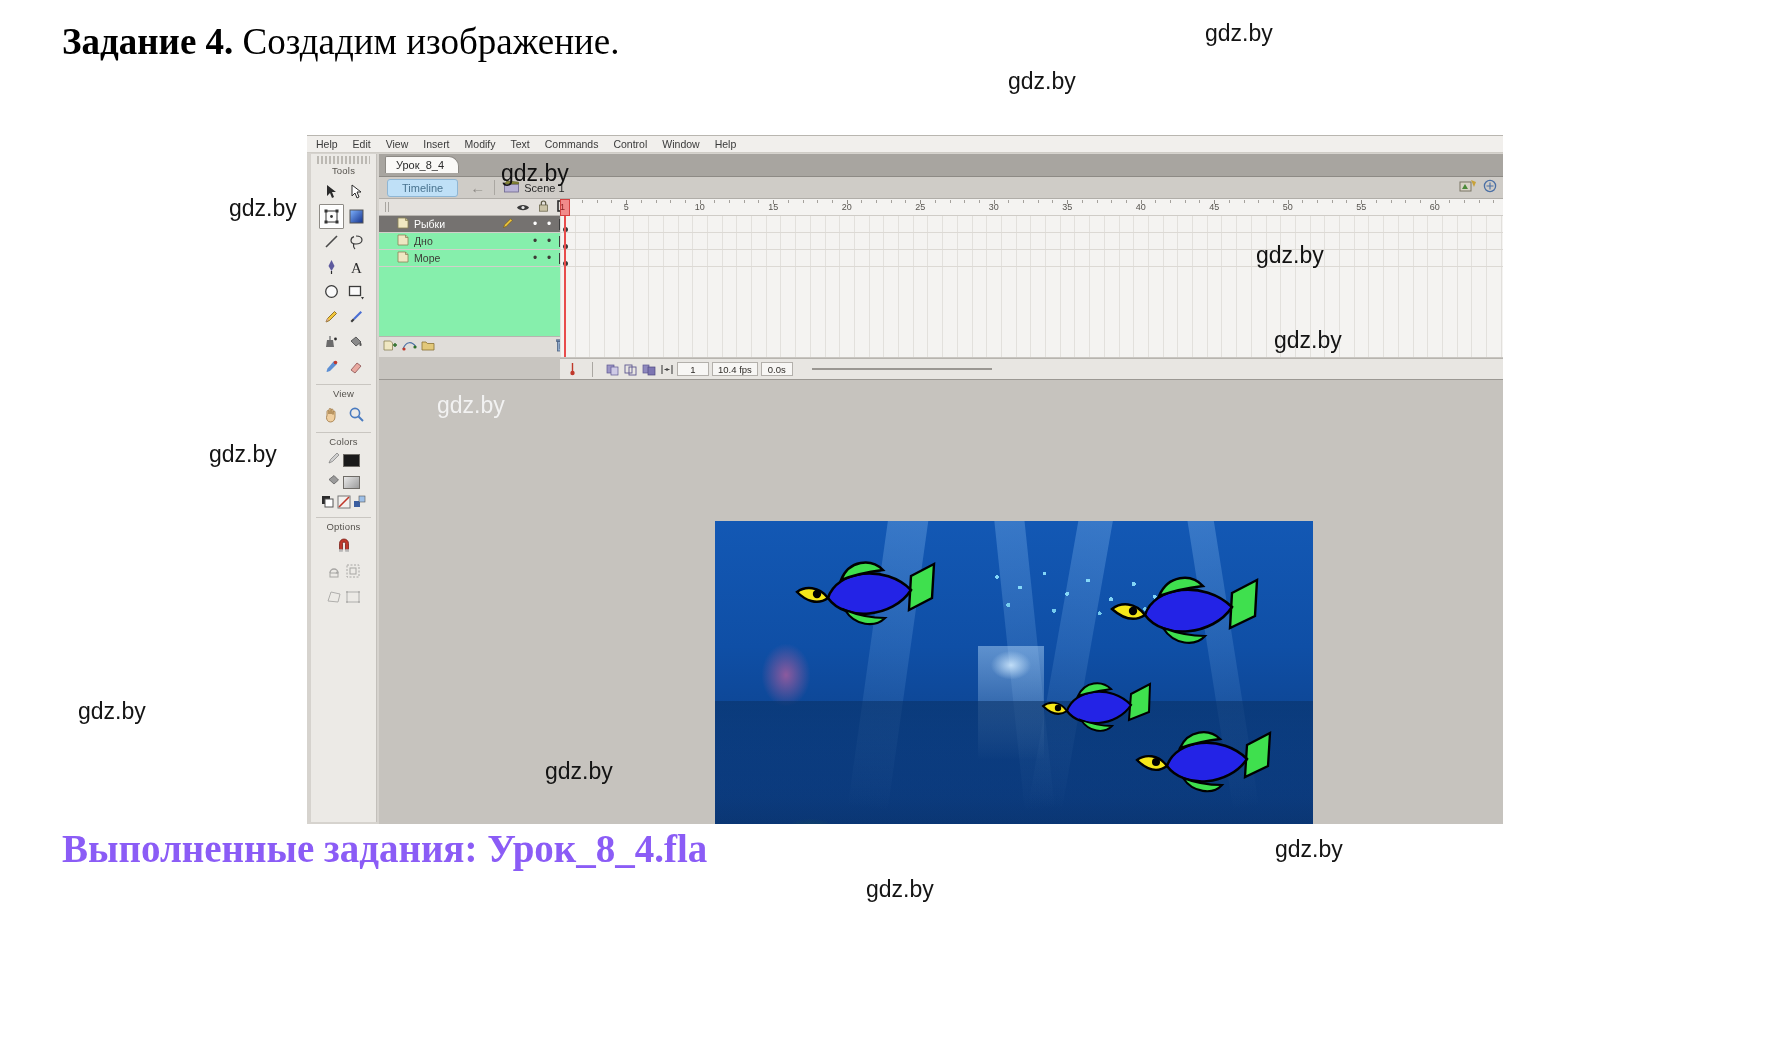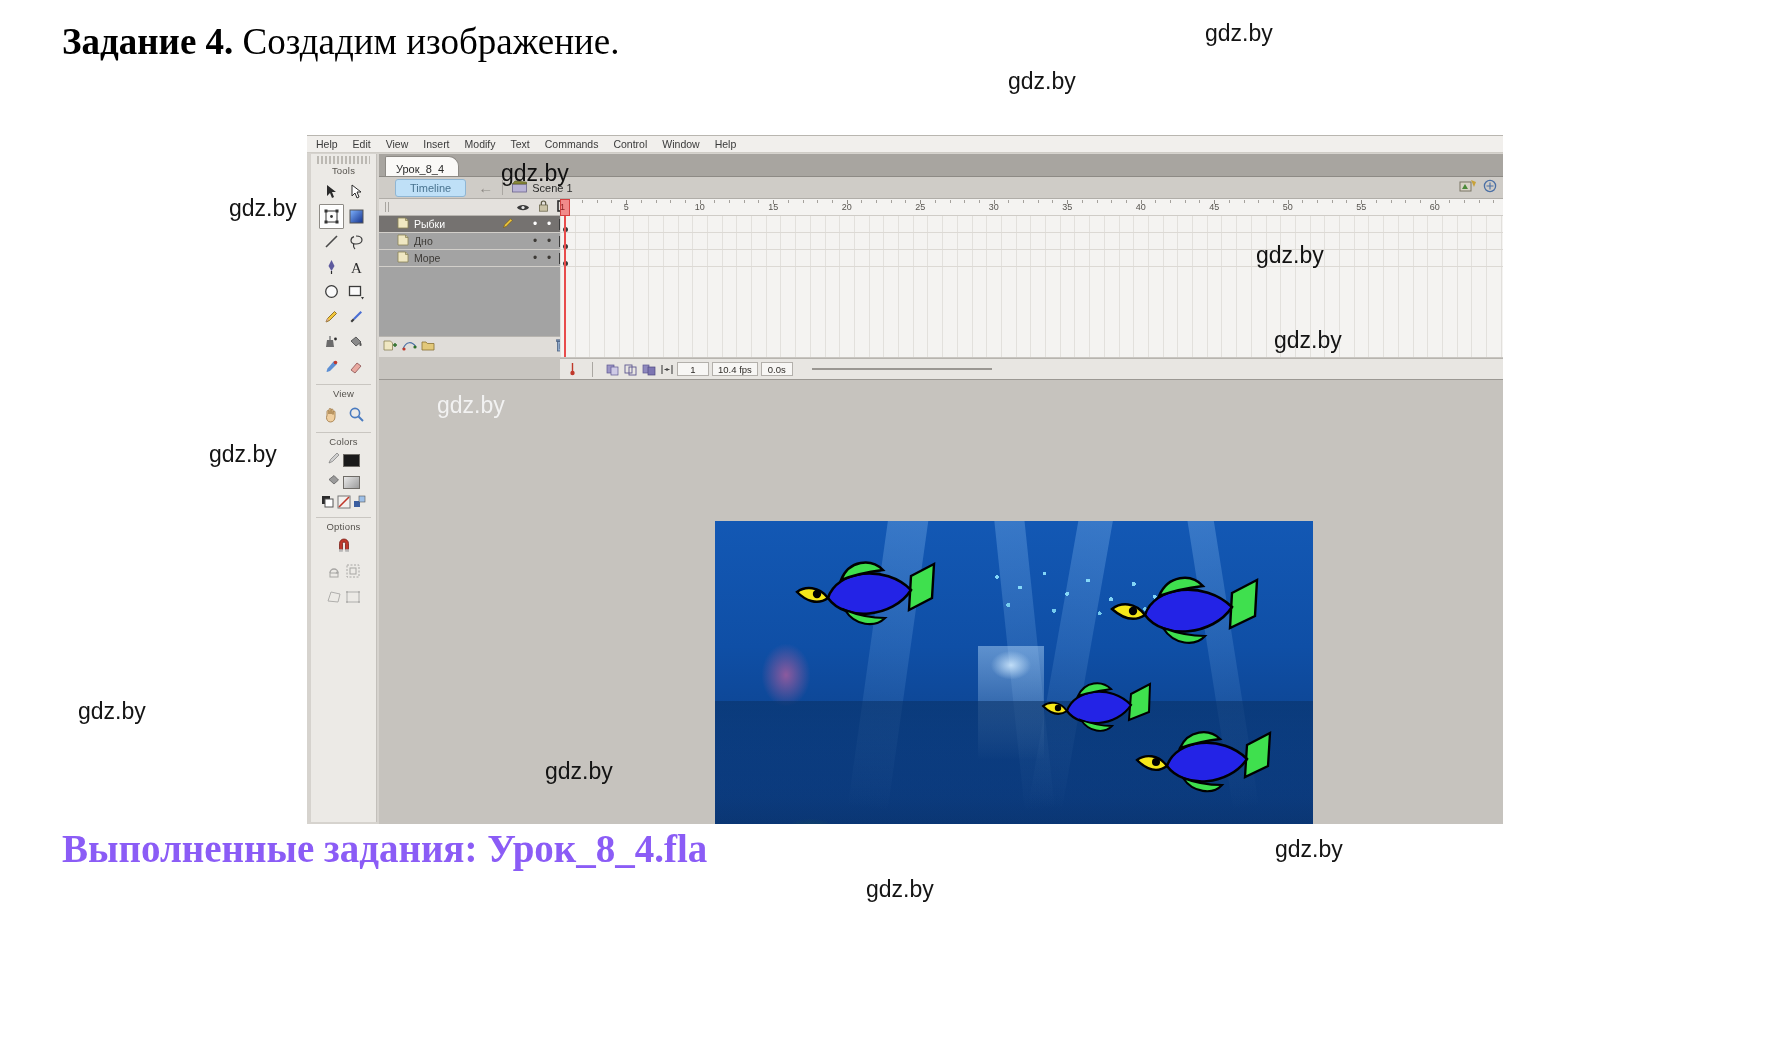--- a/index.html
+++ b/index.html
@@ -105,41 +105,41 @@
     padding:3px 0;
   }
 
   
   .doc-tabstrip {
     position:absolute; left:72px; top:18px; right:0; height:22px;
     background:#a8a5a0;
   }
   .doc-tab {
     position:absolute; left:6px; top:2px;
-    height:24px; padding:0 14px 0 10px;
+    height:17px; padding:0 14px 0 10px;
     background:#faf9f7;
     border:1px solid #8d8a85; border-bottom:none;
     border-radius:2px 10px 0 0;
     display:flex; align-items:center;
     font-size:11px; color:#2a2a2a;
   }
 
   
   .timeline {
     position:absolute; left:72px; top:40px; right:0; height:203px;
     background:#c8c5c0;
     border-top:1px solid #8d8a85;
   }
   .tl-header {
     height:22px; background:#cfccc7;
     display:flex; align-items:center;
     border-bottom:1px solid #b0ada8;
   }
   .tl-tabbtn {
-    margin-left:16px; padding:2px 14px;
+    margin-left:8px; padding:2px 14px;
     background:#bfe0f7; border:1px solid #8fb6d4; border-radius:3px;
     font-size:11px; color:#49738f;
   }
   .tl-backarrow {
     margin-left:12px; color:#8e8b86; font-size:15px; line-height:1;
   }
   .tl-divider {
     width:1px; height:15px; background:#aaa7a2; margin:0 9px;
   }
   .tl-scene {
@@ -147,21 +147,21 @@
     font-size:11px; color:#2b2b2b;
   }
   .tl-right-icons {
     margin-left:auto; display:flex; align-items:center; gap:6px;
     padding-right:6px;
   }
 
   
   .layer-col {
     position:absolute; left:0; top:22px; width:196px; bottom:22px;
-    background:#a3a3a3; border-right:1px solid #a9a6a1;
+    background:#86efac; border-right:1px solid #a9a6a1;
   }
   .layer-head {
     height:17px; background:#e4e1dd;
     border-bottom:1px solid #b7b4af;
     display:flex; align-items:center;
     position:relative;
   }
   .lh-grip {
     width:6px; height:10px; margin-left:6px;
     background:repeating-linear-gradient(to right,#a8a5a0 0 1px,transparent 1px 3px);

